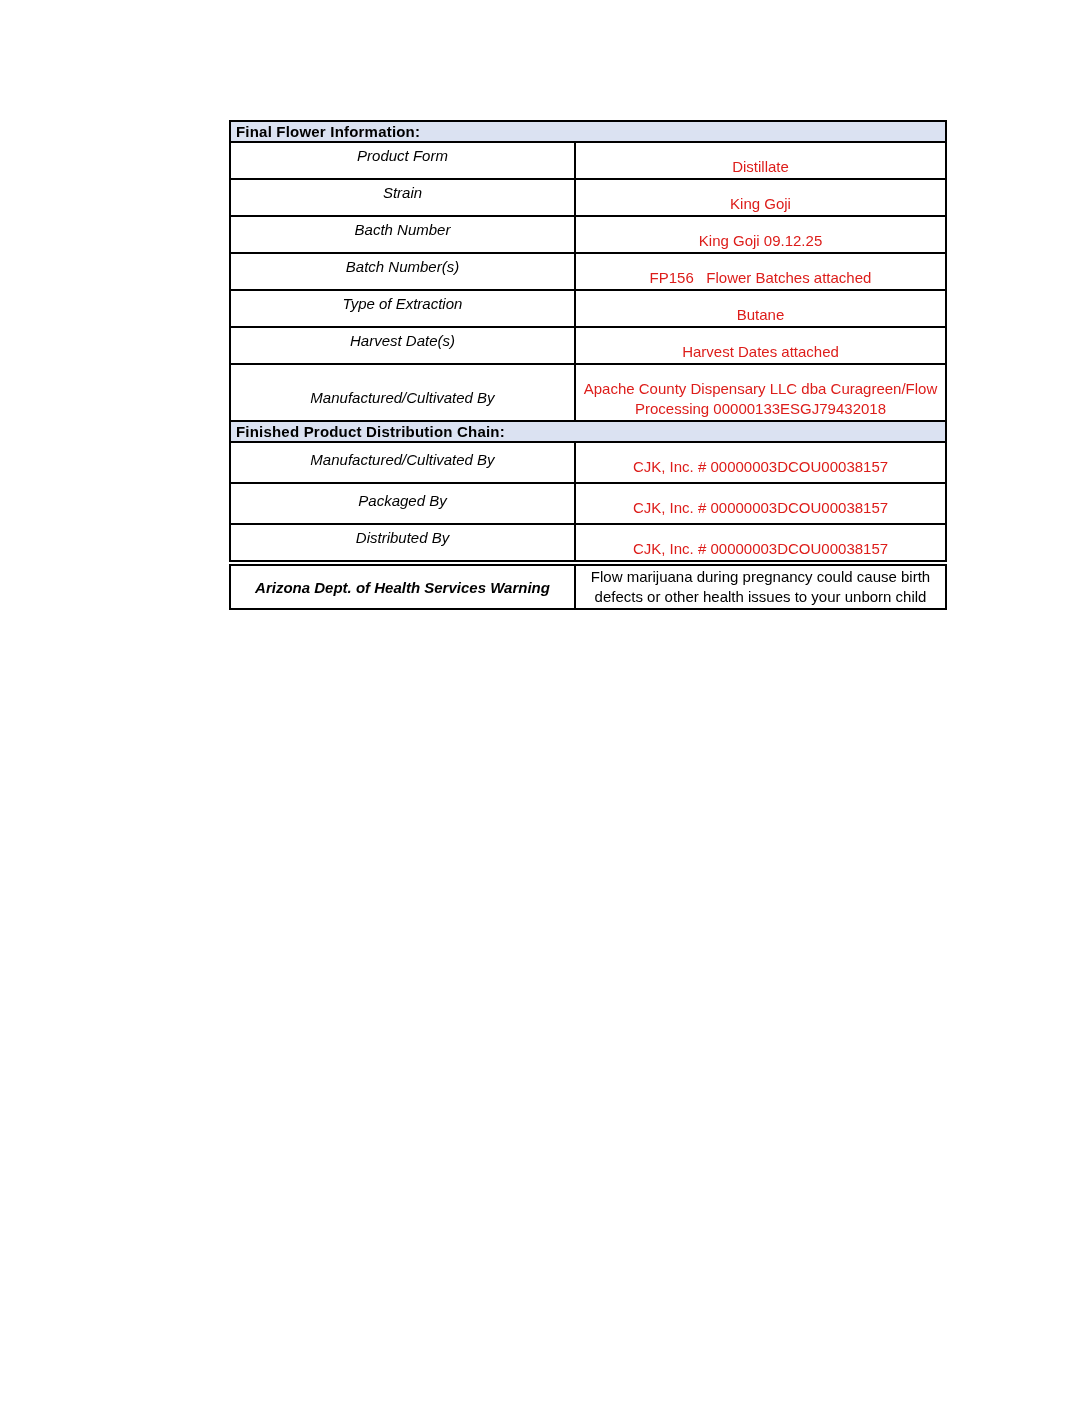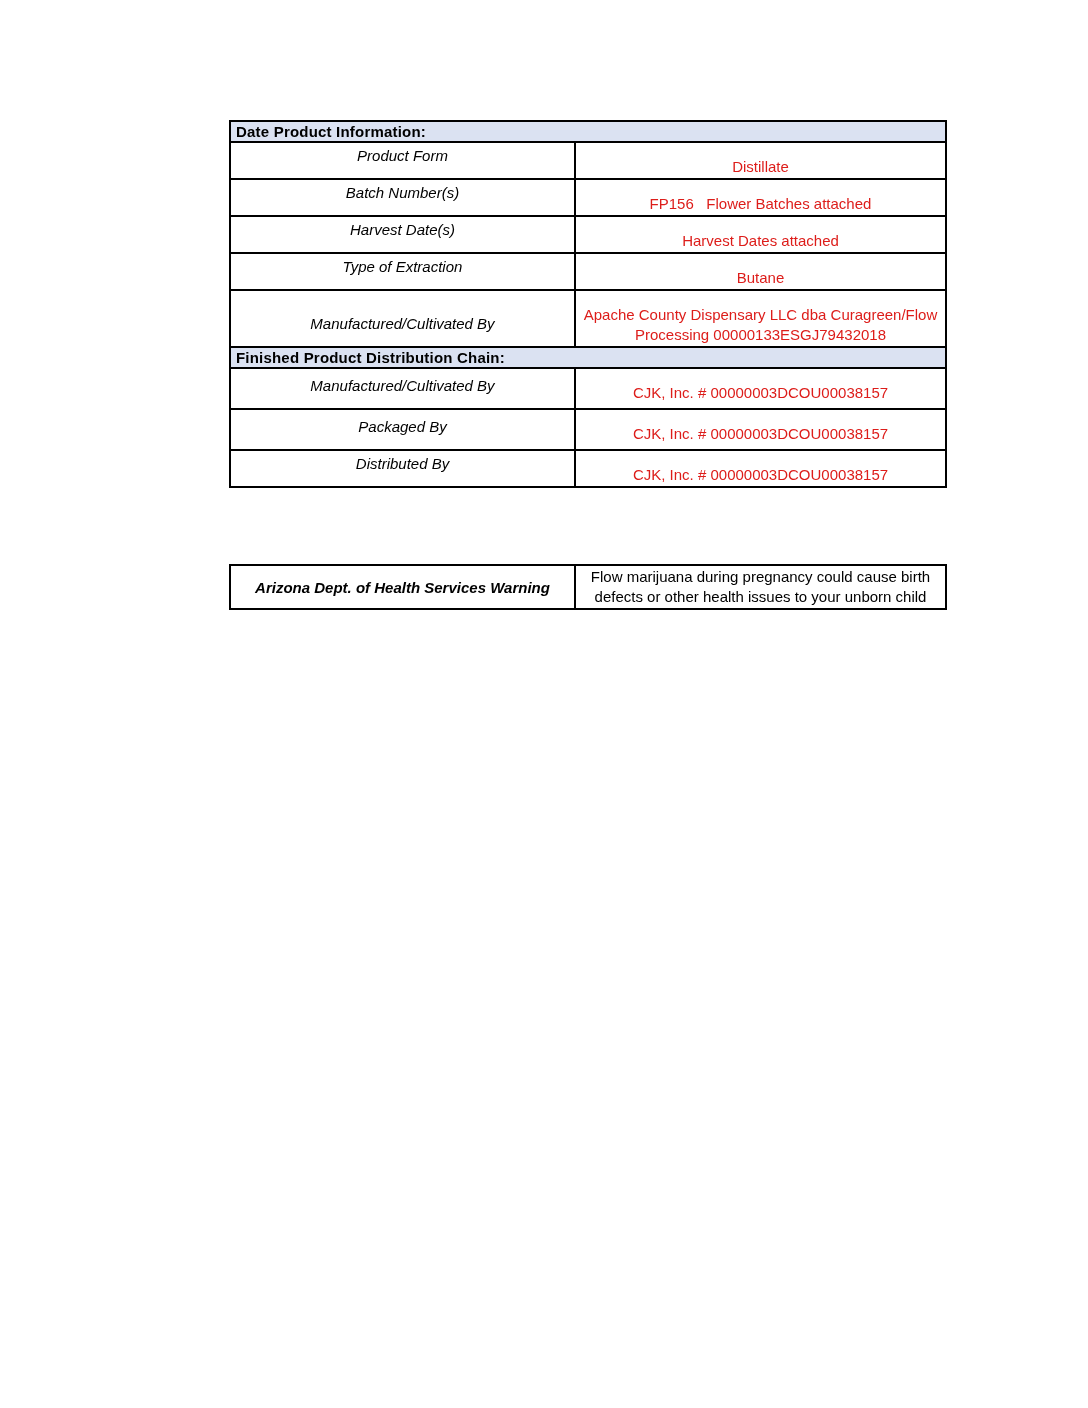--- a/index.html
+++ b/index.html
@@ -82,38 +82,46 @@
 </head>
 <body>
 
 <table class="main-table">
   <colgroup>
       <col class="c1">
       <col class="c2">
     </colgroup>
   <tbody>
     <tr class="row-h">
-      <td colspan="2" class="sec">Date Product Information:</td>
+      <td colspan="2" class="sec">Final Flower Information:</td>
     </tr>
     <tr class="row-s">
       <td class="lbl">Product Form</td>
       <td class="val">Distillate</td>
+    </tr>
+    <tr class="row-s">
+      <td class="lbl">Strain</td>
+      <td class="val">King Goji</td>
+    </tr>
+    <tr class="row-s">
+      <td class="lbl">Bacth Number</td>
+      <td class="val">King Goji 09.12.25</td>
     </tr>
 
     <tr class="row-s">
       <td class="lbl">Batch Number(s)</td>
       <td class="val">FP156   Flower Batches attached</td>
     </tr>
     <tr class="row-s">
+      <td class="lbl">Type of Extraction</td>
+      <td class="val">Butane</td>
+    </tr>
+    <tr class="row-s">
       <td class="lbl">Harvest Date(s)</td>
       <td class="val">Harvest Dates attached</td>
-    </tr>
-    <tr class="row-s">
-      <td class="lbl">Type of Extraction</td>
-      <td class="val">Butane</td>
     </tr>
     <tr class="row-m">
       <td class="lbl">Manufactured/Cultivated By</td>
       <td class="val">Apache County Dispensary LLC dba Curagreen/Flow
 Processing 00000133ESGJ79432018</td>
     </tr>
 
     <tr class="row-h">
       <td colspan="2" class="sec">Finished Product Distribution Chain:</td>
     </tr>

